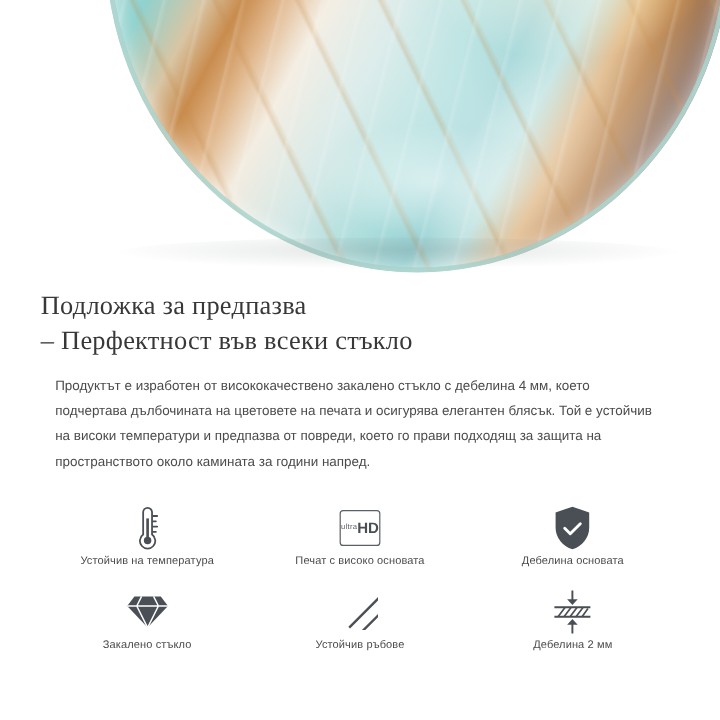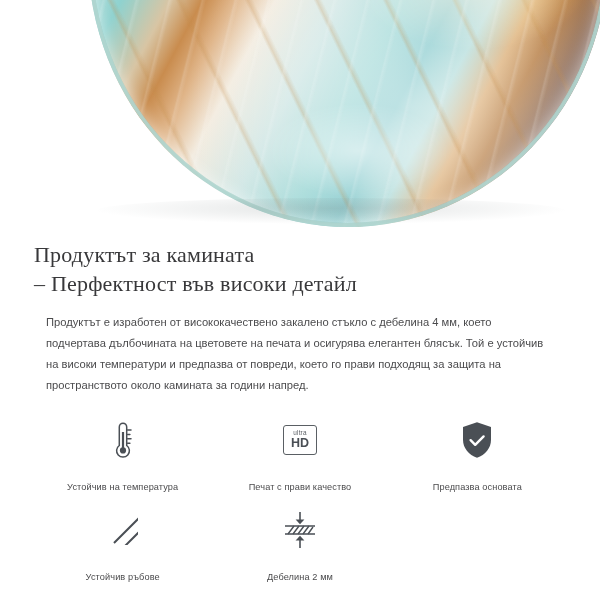--- a/index.html
+++ b/index.html
@@ -150,33 +150,32 @@
     padding: 4px 4px 0 4px;
   }
   .feature-icon {
     height: 44px;
     display: flex;
     align-items: center;
     justify-content: center;
     color: #4a4f55;
   }
   .feature-label {
-    margin-top: 20px;
+    margin-top: 0;
     font-size: 9.2px;
     color: #4a4a4c;
     text-align: center;
     letter-spacing: .1px;
   }
 
   .badge-hd {
     width: 34px; height: 30px;
     border: 1.6px solid #5a5f64;
     border-radius: 3px;
     display: flex;
-    flex-direction: column;
     align-items: center;
     justify-content: center;
     line-height: 1;
   }
   .badge-hd .u { font-size: 6.4px; letter-spacing: .2px; color: #5a5f64; }
   .badge-hd .hd { font-size: 12.5px; font-weight: bold; color: #4a4f55; margin-top: 1px; }
 
   svg { display: block; }
 </style>
 </head>
@@ -190,22 +189,22 @@
         <div class="disc-veins"></div>
         <div class="disc-edge"></div>
       </div>
       <div class="hero-shadow"></div>
     </div>
   </div>
 
   <div class="content">
 
     <h1 class="headline">
-      <span>Продуктът за камината</span>
-      <span class="l2">– Перфектност във високи детайл</span>
+      <span>Подложка за предпазва</span>
+      <span class="l2">– Перфектност във всеки стъкло</span>
     </h1>
 
     <p class="paragraph">Продуктът е изработен от висококачествено закалено стъкло с дебелина 4 мм, което подчертава дълбочината на цветовете на печата и осигурява елегантен блясък. Той е устойчив на високи температури и предпазва от повреди, което го прави подходящ за защита на пространството около камината за години напред.</p>
 
     <div class="features">
 
       <div class="feature">
         <div class="feature-icon">
           <svg width="22" height="42" viewBox="0 0 22 42" fill="none" stroke="#4a4f55" stroke-width="1.5">
             <path d="M11 4.2c-2.1 0-3.7 1.7-3.7 3.7v18.6a6.4 6.4 0 1 0 7.4 0V7.9c0-2-1.6-3.7-3.7-3.7z"></path>
@@ -217,33 +216,42 @@
         <div class="feature-label">Устойчив на температура</div>
       </div>
 
       <div class="feature">
         <div class="feature-icon">
           <div class="badge-hd">
             <span class="u">ultra</span>
             <span class="hd">HD</span>
           </div>
         </div>
-        <div class="feature-label">Печат с прави качество</div>
+        <div class="feature-label">Печат с високо основата</div>
       </div>
 
       <div class="feature">
         <div class="feature-icon">
           <svg width="34" height="40" viewBox="0 0 34 40">
             <path d="M17 2.2 31 7.1v12.6c0 8.3-5.7 15.1-14 18.1C8.7 34.8 3 28 3 19.7V7.1L17 2.2z" fill="#4a4f55"></path>
             <path d="M10.6 20.2l4.6 4.6 8.4-8.4" fill="none" stroke="#ffffff" stroke-width="2.4" stroke-linecap="round" stroke-linejoin="round"></path>
           </svg>
         </div>
-        <div class="feature-label">Предпазва основата</div>
-      </div>
-
+        <div class="feature-label">Дебелина основата</div>
+      </div>
+
+      <div class="feature">
+        <div class="feature-icon">
+          <svg width="36" height="30" viewBox="0 0 36 30">
+            <path d="M7 2h22l6 8-17 18L1 10 7 2z" fill="#4a4f55"></path>
+            <path d="M1 10h34M13 2l-4 8 9 18M23 2l4 8-9 18" fill="none" stroke="#ffffff" stroke-width="1.2"></path>
+          </svg>
+        </div>
+        <div class="feature-label">Закалено стъкло</div>
+      </div>
 
       <div class="feature">
         <div class="feature-icon">
           <svg width="34" height="34" viewBox="0 0 34 34">
             <defs>
               <clipPath id="triclip">
                 <path d="M2 32 32 2 32 32z"></path>
               </clipPath>
             </defs>
             <g clip-path="url(#triclip)" stroke="#4a4f55" stroke-width="2">

